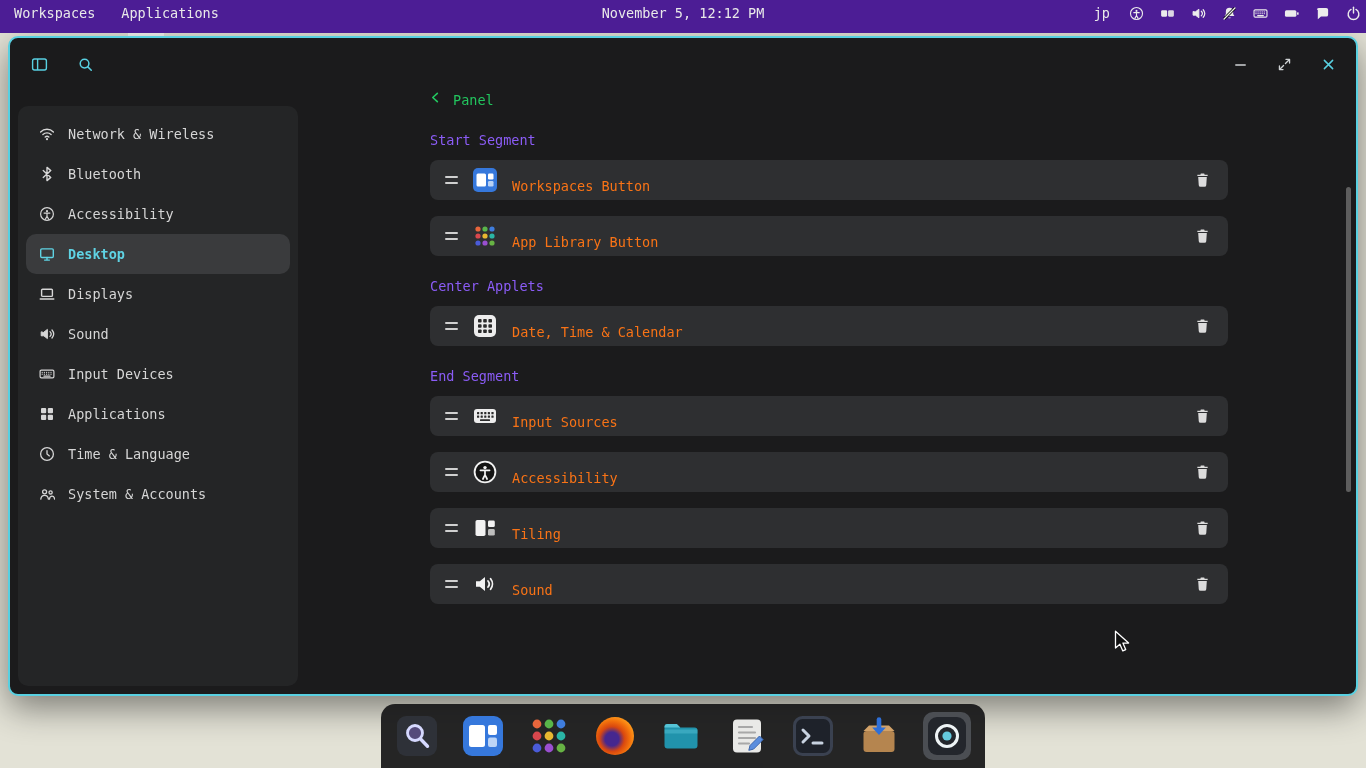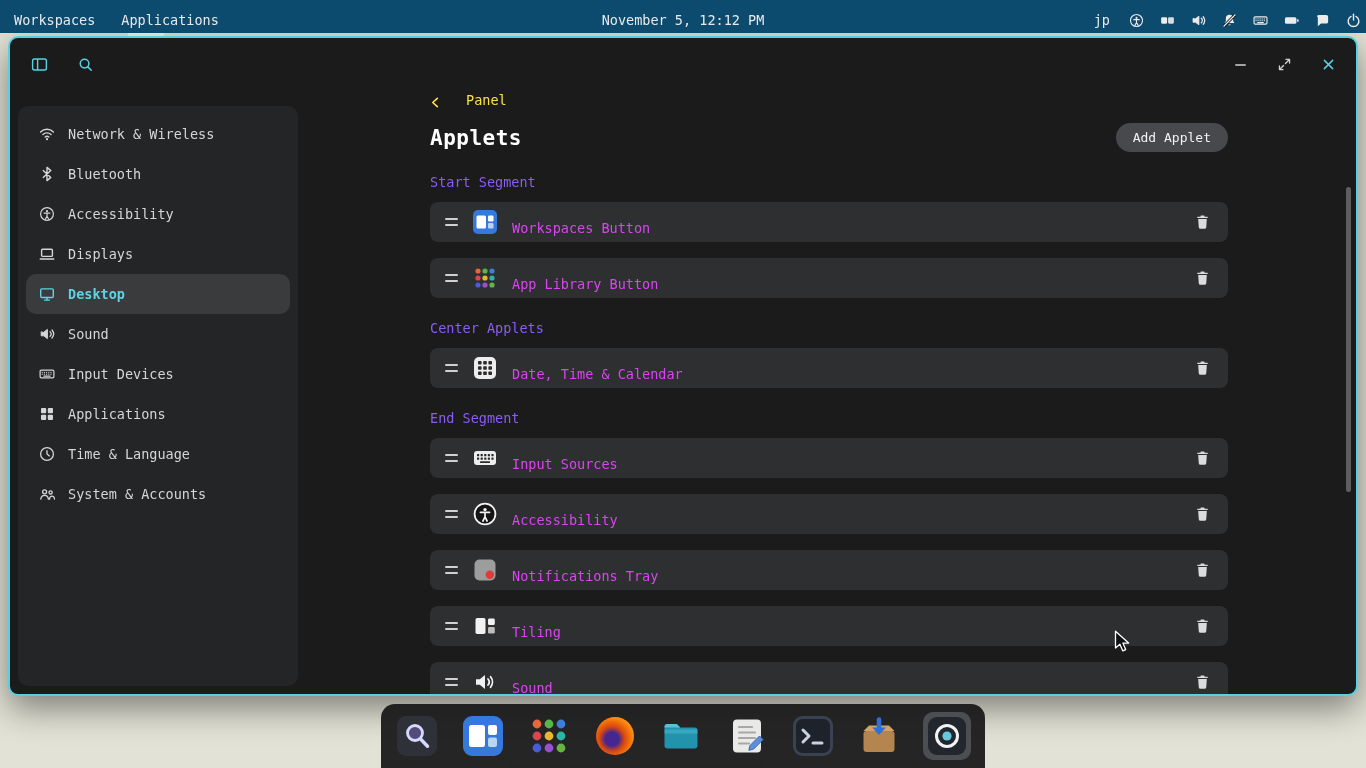--- a/index.html
+++ b/index.html
@@ -9,22 +9,22 @@
     font-family:"DejaVu Sans Mono", monospace;
     background:
       radial-gradient(800px 400px at 85% 8%, #f6f4ee, transparent 60%),
       radial-gradient(900px 500px at 12% 92%, #e9ebdf, transparent 60%),
       radial-gradient(420px 220px at 6% 98%, #a7ac99, transparent 70%),
       linear-gradient(115deg, #d8d8cc, #e9e7da 45%, #d3d8c6 75%, #ecead f0 100%);
     background-color:#e3e2d6;
   }
 
   
-  .topbar { position:absolute; top:0; left:0; right:0; height:33px; background:#0c4a6e;
-    display:flex; align-items:flex-end; color:#e9e9e9; font-size:13.5px; z-index:40; }
+  .topbar { position:absolute; top:0; left:0; right:0; height:33px; background:#4c1d95;
+    display:flex; align-items:flex-start; color:#e9e9e9; font-size:13.5px; z-index:40; }
   .tb-left { display:flex; gap:10px; padding-left:6px; }
   .tb-item { background:none; border:none; color:#e9e9e9; font:inherit; padding:5px 8px; }
   .tb-clock { position:absolute; left:50%; transform:translateX(-50%); background:none; border:none;
     color:#e9e9e9; font:inherit; padding:5px 10px; }
   .tb-right { margin-left:auto; display:flex; align-items:center; gap:5px; }
   .tb-icon { width:26px; height:26px; display:flex; align-items:center; justify-content:center;
     background:none; border:none; color:#ececec; padding:0; }
   .tb-icon svg { width:15px; height:15px; display:block; }
 
   
@@ -51,35 +51,35 @@
   .sidebar { position:absolute; left:8px; top:68px; bottom:8px; width:280px;
     background:#242526; border-radius:10px; padding:8px; }
   .side-item { height:40px; display:flex; align-items:center; gap:13px; padding:0 13px;
     border-radius:10px; color:#d6d6d6; font-size:13.5px; }
   .side-item .sicon { width:16px; height:16px; flex:none; display:flex; }
   .side-item svg { width:16px; height:16px; display:block; }
   .side-item.selected { background:#3a3b3d; color:#5fd3e4; font-weight:bold; }
 
   
   .content { position:absolute; left:420px; top:52px; width:798px; bottom:0; font-size:13.5px; }
-  .back { display:inline-flex; align-items:flex-end; gap:25px; color:#fde047; background:none;
+  .back { display:inline-flex; align-items:flex-start; gap:12px; color:#22c55e; background:none;
     border:none; font:inherit; padding:2px 0; }
   .back svg { width:11px; height:11px; display:block; }
   .content-header { display:flex; align-items:center; justify-content:space-between; margin-top:12px; }
   .page-title { font-size:21px; color:#ffffff; margin:0; font-weight:bold; letter-spacing:.5px; }
   .add-btn { background:#47494c; color:#f2f2f2; border:none; border-radius:15px; height:29px;
     padding:0 17px; font:inherit; font-size:13px; }
   .sec-label { color:#8b5cf6; margin-top:22px; margin-bottom:12px; }
   .row { height:40px; background:#2e2f31; border-radius:8px; display:flex; align-items:center;
     gap:15px; padding:0 15px; margin-bottom:16px; }
   .drag-handle { display:flex; flex-direction:column; gap:4px; width:13px; flex:none; }
   .drag-handle i { height:2px; background:#d0d0d0; border-radius:1px; display:block; }
   .ricon { width:24px; height:24px; flex:none; display:flex; }
   .ricon svg { width:24px; height:24px; display:block; }
-  .rlabel { color:#d946ef;margin-top:12px; }
+  .rlabel { color:#f97316;margin-top:12px; }
   .trash { margin-left:auto; background:none; border:none; color:#dcdcdc; width:22px; height:22px;
     padding:0; display:flex; align-items:center; justify-content:center; }
   .trash svg { width:15px; height:16px; display:block; }
 
   .scroll-thumb { position:absolute; right:5px; top:149px; width:5px; height:305px;
     border-radius:3px; background:#5e5e5e; }
 
   
   .dock { position:absolute; bottom:0; left:50%; transform:translateX(-50%); height:64px;
     background:rgba(24,24,26,.94); border-radius:14px 14px 0 0; display:flex; align-items:center;
@@ -218,37 +218,37 @@
     <div class="side-item">
       <span class="sicon">
           <svg viewBox="0 0 16 16" fill="none" stroke="currentColor" stroke-width="1.2" stroke-linecap="round">
             <circle cx="8" cy="8" r="6.4"></circle>
             <circle cx="8" cy="5.2" r="1.1" fill="currentColor" stroke="none"></circle>
             <path d="M5.1 7.1h5.8M8 7.1v3.1M8 10.2l-1.7 3M8 10.2l1.7 3"></path>
           </svg>
         </span>
       <span>Accessibility</span>
     </div>
+    <div class="side-item selected">
+      <span class="sicon">
+          <svg viewBox="0 0 16 16" fill="none" stroke="currentColor" stroke-width="1.4" stroke-linecap="round">
+            <rect x="1.7" y="2.9" width="12.6" height="8.6" rx="1.2"></rect>
+            <path d="M5.6 14.1h4.8M8 11.5v2.6"></path>
+          </svg>
+        </span>
+      <span>Desktop</span>
+    </div>
     <div class="side-item">
       <span class="sicon">
           <svg viewBox="0 0 16 16" fill="none" stroke="currentColor" stroke-width="1.4" stroke-linecap="round">
             <rect x="2.6" y="3.2" width="10.8" height="7.2" rx="1"></rect>
             <path d="M1.2 13h13.6"></path>
           </svg>
         </span>
       <span>Displays</span>
-    </div>
-    <div class="side-item selected">
-      <span class="sicon">
-          <svg viewBox="0 0 16 16" fill="none" stroke="currentColor" stroke-width="1.4" stroke-linecap="round">
-            <rect x="1.7" y="2.9" width="12.6" height="8.6" rx="1.2"></rect>
-            <path d="M5.6 14.1h4.8M8 11.5v2.6"></path>
-          </svg>
-        </span>
-      <span>Desktop</span>
     </div>
     <div class="side-item">
       <span class="sicon">
           <svg viewBox="0 0 16 16" fill="currentColor" stroke="currentColor" stroke-linecap="round">
             <path d="M2.2 6.2v3.6h2.6l3.6 2.8V3.4L4.8 6.2z" stroke-width="1"></path>
             <path d="M11 5.6a3.4 3.4 0 0 1 0 4.8M13 4a6.2 6.2 0 0 1 0 8" fill="none" stroke-width="1.3"></path>
           </svg>
         </span>
       <span>Sound</span>
     </div>
@@ -297,24 +297,20 @@
   <main class="content">
     <button class="back">
       <span>
           <svg viewBox="0 0 12 12" fill="none" stroke="currentColor" stroke-width="1.8" stroke-linecap="round" stroke-linejoin="round">
             <path d="M8 1.5L3 6l5 4.5"></path>
           </svg>
         </span>
       <span>Panel</span>
     </button>
 
-    <div class="content-header">
-      <h1 class="page-title">Applets</h1>
-      <button class="add-btn">Add Applet</button>
-    </div>
 
     
     <div class="sec-label">Start Segment</div>
 
     <div class="row">
       <span class="drag-handle">
           <i></i>
           <i></i>
         </span>
       <span class="ricon">
@@ -443,39 +439,20 @@
         </span>
       <span class="rlabel">Accessibility</span>
       <button class="trash">
           <svg viewBox="0 0 16 17" fill="currentColor">
             <path d="M6.2 1.6h3.6l.5 1.2h3.2v1.4H2.5V2.8h3.2z"></path>
             <path d="M3.4 5.4h9.2l-.6 8.6a1.9 1.9 0 0 1-1.9 1.8H5.9A1.9 1.9 0 0 1 4 14z"></path>
           </svg>
         </button>
     </div>
 
-    <div class="row">
-      <span class="drag-handle">
-          <i></i>
-          <i></i>
-        </span>
-      <span class="ricon">
-          <svg viewBox="0 0 24 24">
-            <rect x="1.5" y="1.5" width="21" height="21" rx="5" fill="#9d9d9d"></rect>
-            <circle cx="16.8" cy="16.8" r="4.2" fill="#df3b3b"></circle>
-          </svg>
-        </span>
-      <span class="rlabel">Notifications Tray</span>
-      <button class="trash">
-          <svg viewBox="0 0 16 17" fill="currentColor">
-            <path d="M6.2 1.6h3.6l.5 1.2h3.2v1.4H2.5V2.8h3.2z"></path>
-            <path d="M3.4 5.4h9.2l-.6 8.6a1.9 1.9 0 0 1-1.9 1.8H5.9A1.9 1.9 0 0 1 4 14z"></path>
-          </svg>
-        </button>
-    </div>
 
     <div class="row">
       <span class="drag-handle">
           <i></i>
           <i></i>
         </span>
       <span class="ricon">
           <svg viewBox="0 0 24 24">
             <rect x="2.5" y="4" width="10" height="16" rx="1.8" fill="#f2f2f2"></rect>
             <rect x="15" y="4.5" width="6.8" height="6.6" rx="1.4" fill="#f2f2f2"></rect>

